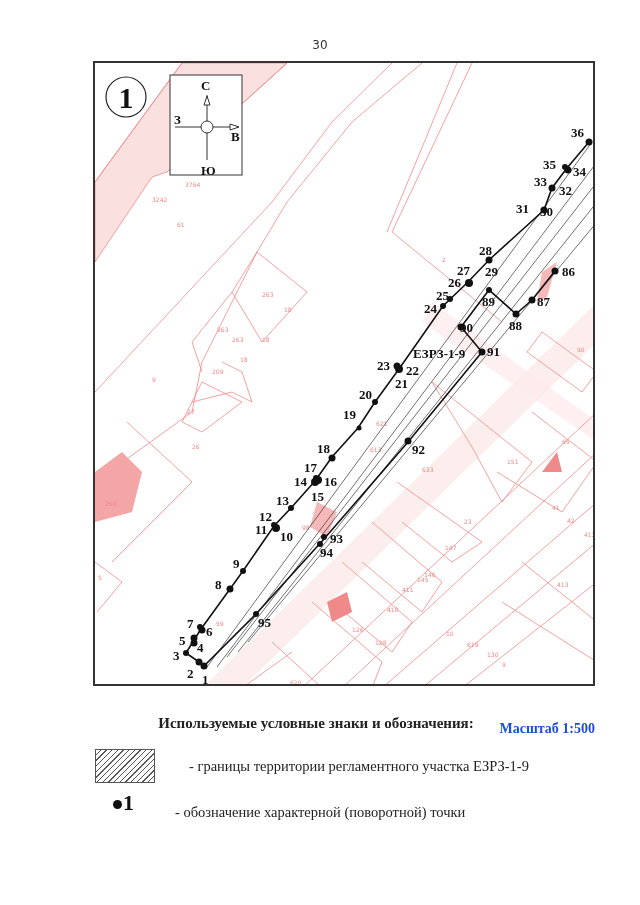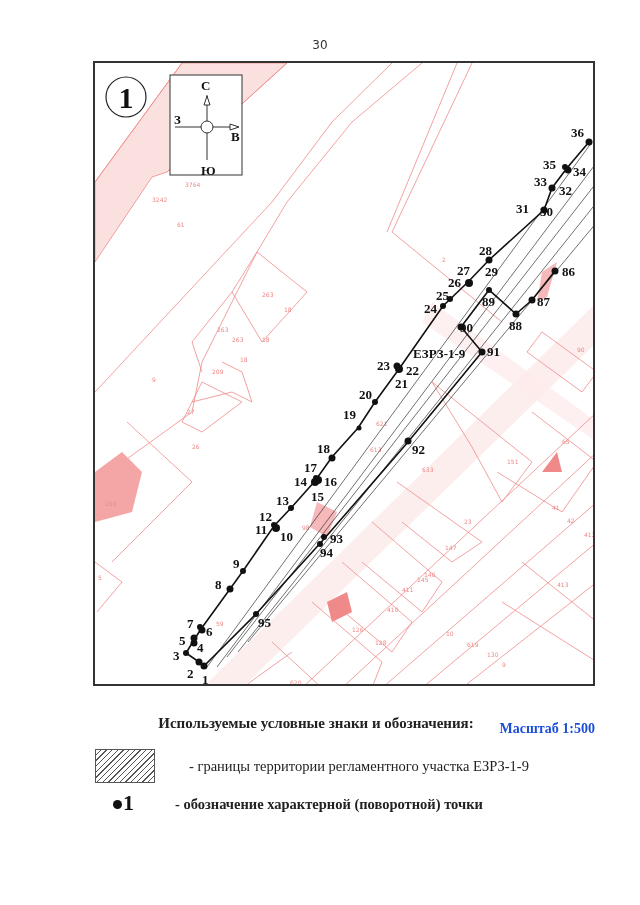--- a/index.html
+++ b/index.html
@@ -232,14 +232,14 @@
 
 <div class="scale">Масштаб 1:500</div>
 <div class="legend-title">Используемые условные знаки и обозначения:</div>
 
 <div class="legend-row" style="top:749px;">
   <div class="hatch-box"></div>
   <span class="txt" style="top:9px;margin-left:14px;">- границы территории регламентного участка ЕЗРЗ-1-9</span>
 </div>
 <div class="legend-row" style="top:796px;">
   <span class="pt-sample"><span class="dot"></span><span>1</span></span>
-  <span class="txt" style="top:0px;font-weight:bold;">- обозначение характерной (поворотной) точки</span>
+  <span class="txt" style="top:8px;">- обозначение характерной (поворотной) точки</span>
 </div>
 
 </body></html>

